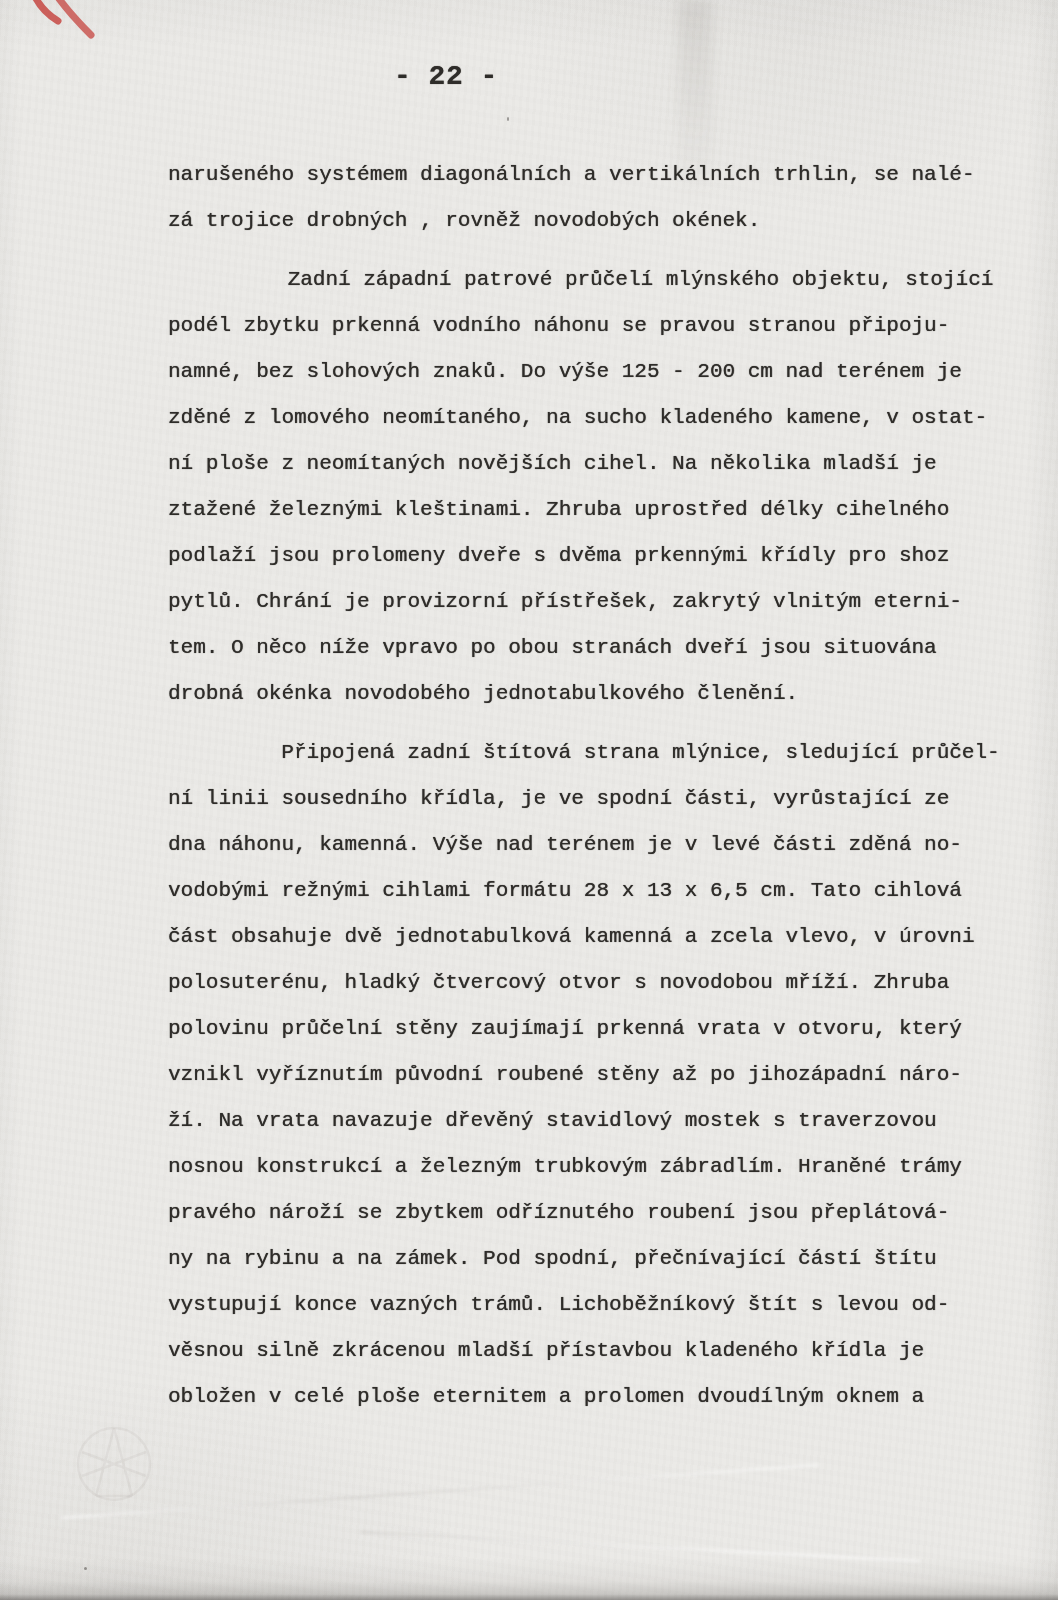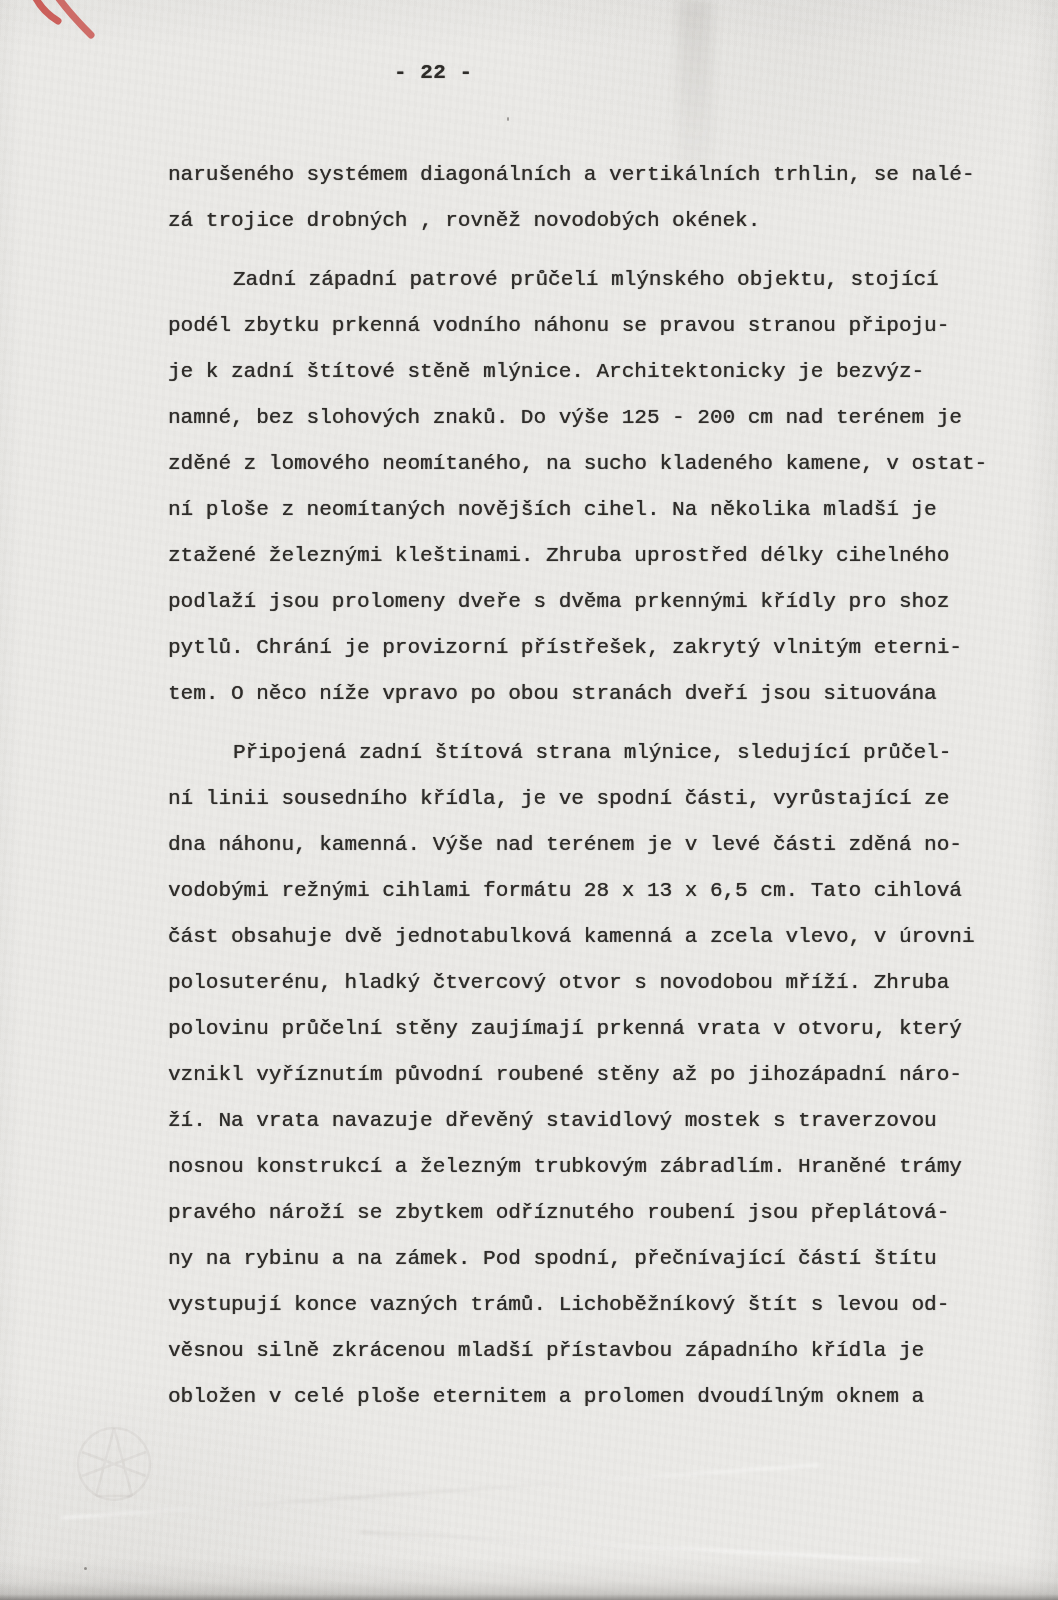--- a/index.html
+++ b/index.html
@@ -67,39 +67,39 @@
     width: 560px; height: 3px;
     background: linear-gradient(to right, rgba(150,145,140,0.14), rgba(255,255,255,0.45) 70%);
     transform: rotate(3deg);
     filter: blur(1.5px);
     pointer-events: none;
   }
   .page-number {
     position: absolute;
     left: 394px;
     top: 61px;
-    font-size: 21px;
+    font-size: 28px;
     font-weight: 700;
     letter-spacing: 0.5px;
     text-shadow: 0 0 1px rgba(40,38,34,0.75);
     white-space: pre;
   }
   .body-text {
     position: absolute;
     left: 168px;
     top: 152px;
     width: 880px;
     font-size: 21px;
     font-weight: 400;
     line-height: 46px;
     letter-spacing: 0px;
     text-shadow: 0 0 1px rgba(40,38,34,0.72), 0.4px 0.4px 0.5px rgba(40,38,34,0.35);
   }
   .para + .para { margin-top: 13px; }
-  .para.indent .line:first-child { padding-left: 65px; }
+  .para.indent .line:first-child { padding-left: 65px; text-align: center; }
   .line { white-space: pre; }
   .red-marks {
     position: absolute;
     left: 0; top: 0;
     pointer-events: none;
   }
   .stamp {
     position: absolute;
     left: 74px; top: 1418px;
     pointer-events: none;
@@ -130,44 +130,44 @@
   <div class="fold-streak"></div>
 
   <div class="body-text">
       <div class="para">
         <div class="line">narušeného systémem diagonálních a vertikálních trhlin, se nalé-</div>
         <div class="line">zá trojice drobných , rovněž novodobých okének.</div>
       </div>
       <div class="para indent">
         <div class="line">Zadní západní patrové průčelí mlýnského objektu, stojící</div>
         <div class="line">podél zbytku prkenná vodního náhonu se pravou stranou připoju-</div>
-        <div class="line">je k zadní štítové stěně mlýnice. Architektonicky je bezvýz-</div>
         <div class="line">namné, bez slohových znaků. Do výše 125 - 200 cm nad terénem je</div>
         <div class="line">zděné z lomového neomítaného, na sucho kladeného kamene, v ostat-</div>
         <div class="line">ní ploše z neomítaných novějších cihel. Na několika mladší je</div>
         <div class="line">ztažené železnými kleštinami. Zhruba uprostřed délky cihelného</div>
         <div class="line">podlaží jsou prolomeny dveře s dvěma prkennými křídly pro shoz</div>
         <div class="line">pytlů. Chrání je provizorní přístřešek, zakrytý vlnitým eterni-</div>
         <div class="line">tem. O něco níže vpravo po obou stranách dveří jsou situována</div>
+        <div class="line">drobná okénka novodobého jednotabulkového členění.</div>
       </div>
       <div class="para indent">
         <div class="line">Připojená zadní štítová strana mlýnice, sledující průčel-</div>
         <div class="line">ní linii sousedního křídla, je ve spodní části, vyrůstající ze</div>
         <div class="line">dna náhonu, kamenná. Výše nad terénem je v levé části zděná no-</div>
         <div class="line">vodobými režnými cihlami formátu 28 x 13 x 6,5 cm. Tato cihlová</div>
         <div class="line">část obsahuje dvě jednotabulková kamenná a zcela vlevo, v úrovni</div>
         <div class="line">polosuterénu, hladký čtvercový otvor s novodobou mříží. Zhruba</div>
         <div class="line">polovinu průčelní stěny zaujímají prkenná vrata v otvoru, který</div>
         <div class="line">vznikl vyříznutím původní roubené stěny až po jihozápadní náro-</div>
         <div class="line">ží. Na vrata navazuje dřevěný stavidlový mostek s traverzovou</div>
         <div class="line">nosnou konstrukcí a železným trubkovým zábradlím. Hraněné trámy</div>
         <div class="line">pravého nároží se zbytkem odříznutého roubení jsou přeplátová-</div>
         <div class="line">ny na rybinu a na zámek. Pod spodní, přečnívající částí štítu</div>
         <div class="line">vystupují konce vazných trámů. Lichoběžníkový štít s levou od-</div>
-        <div class="line">věsnou silně zkrácenou mladší přístavbou západního křídla je</div>
+        <div class="line">věsnou silně zkrácenou mladší přístavbou kladeného křídla je</div>
         <div class="line">obložen v celé ploše eternitem a prolomen dvoudílným oknem a</div>
       </div>
     </div>
 
   <svg class="stamp" width="86" height="92" viewBox="0 0 86 92">
     <g stroke="rgba(128,120,113,0.16)" stroke-width="2.5" fill="none">
       <circle cx="40" cy="46" r="36"></circle>
       <path d="M40 10 L 58 78 M22 78 L 40 10 M8 34 L 72 58 M72 34 L 8 58 M22 78 L 58 78"></path>
     </g>
   </svg>

